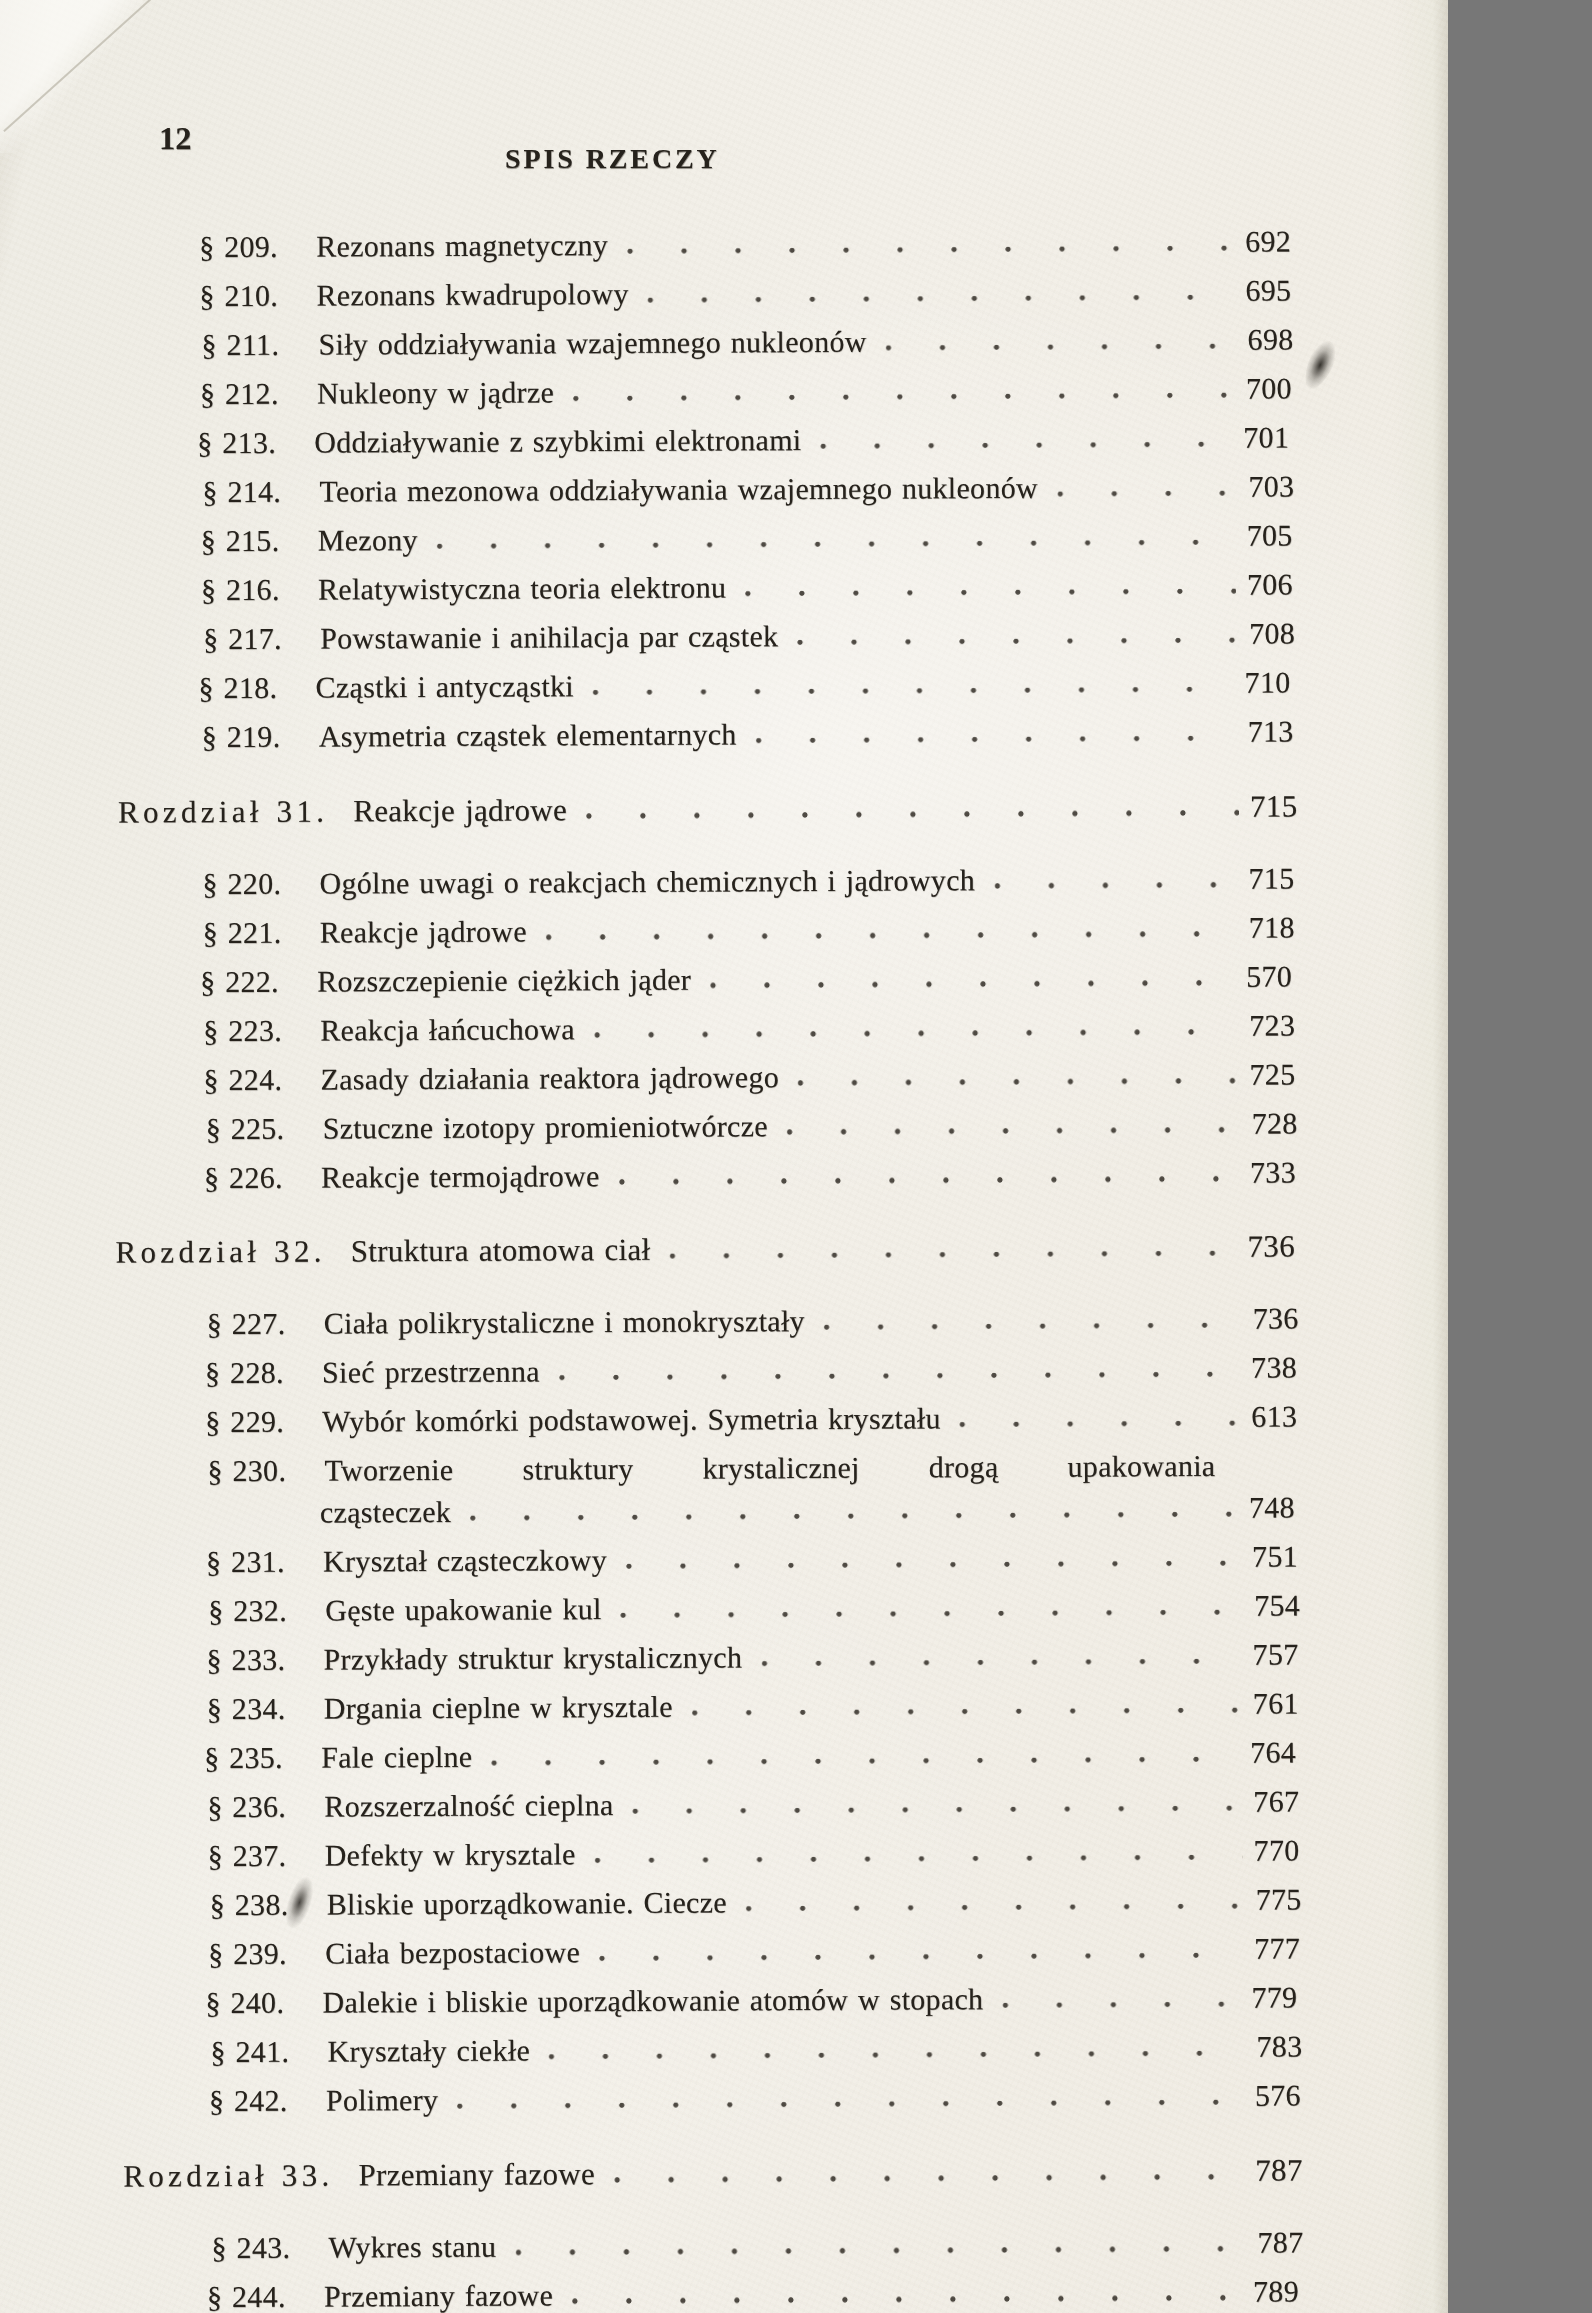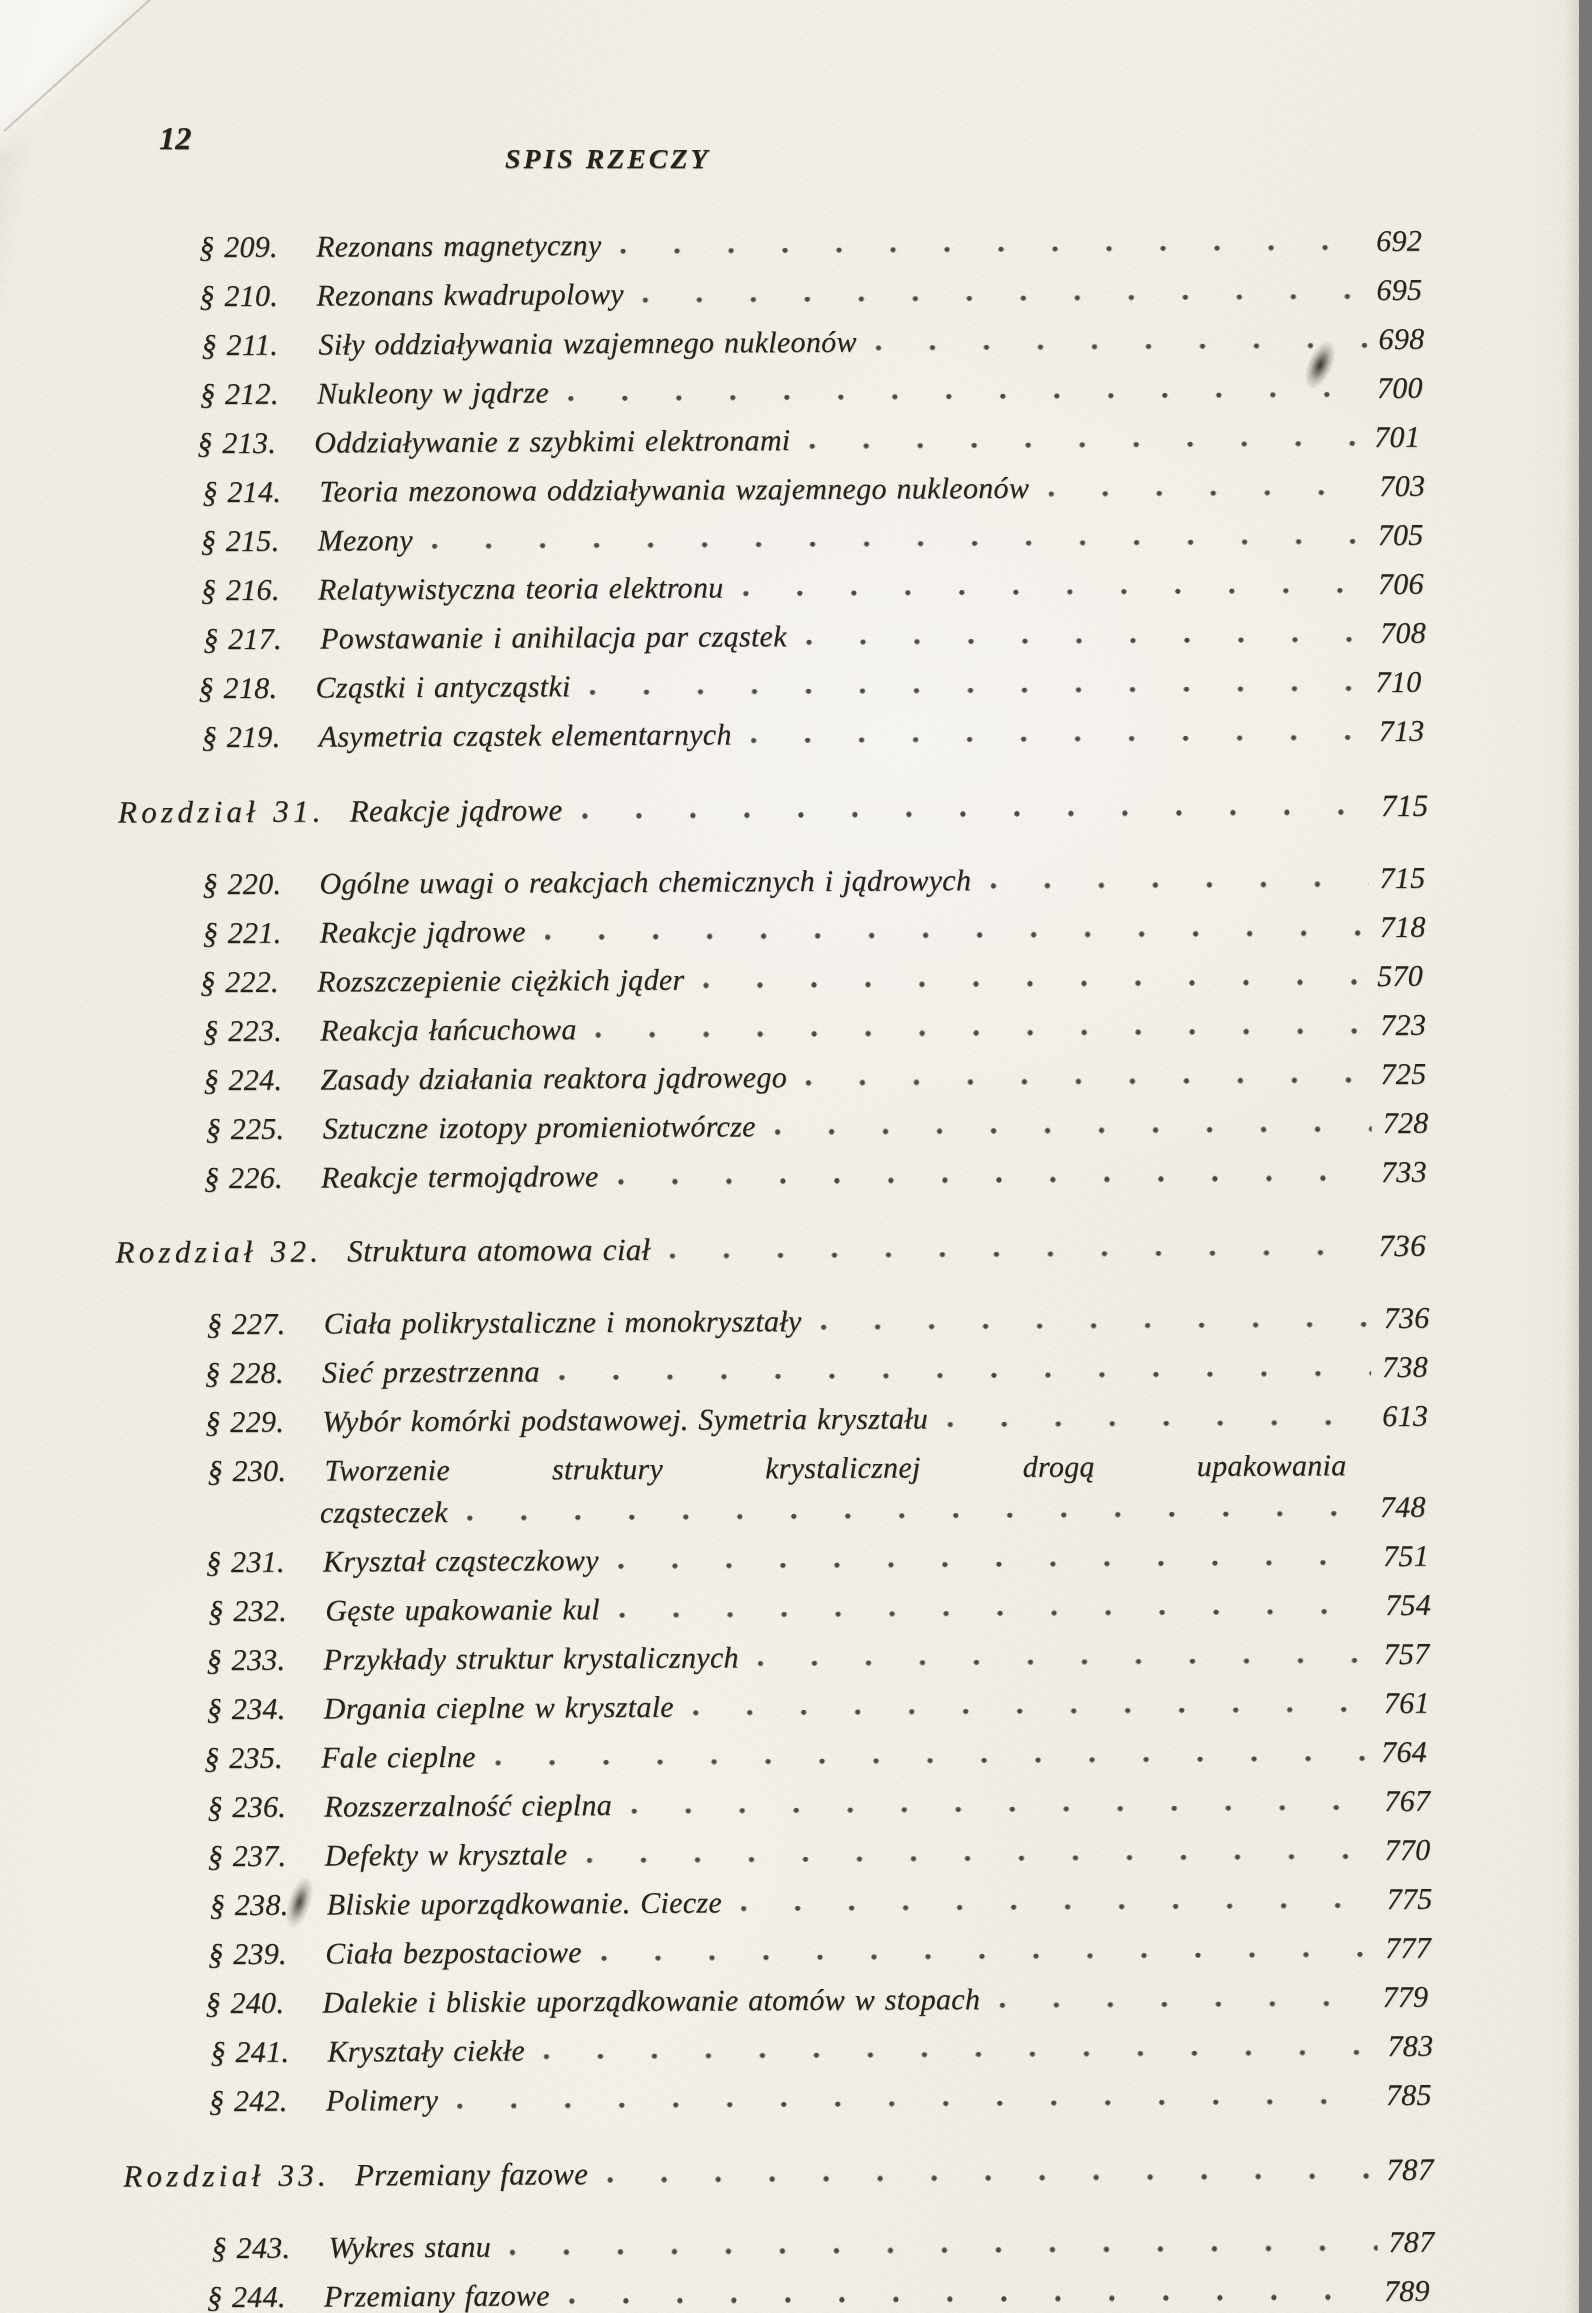--- a/index.html
+++ b/index.html
@@ -2,31 +2,30 @@
 <html lang="pl"><head>
 <meta charset="utf-8">
 <style>
   html,body{margin:0;padding:0;}
   body{
     width:1593px;height:2313px;
     font-family:"Liberation Serif","DejaVu Serif",serif;
     background:#777;
   }
   .scan{
-    position:relative;width:1579px;height:2313px;overflow:hidden;
+    position:relative;width:1448px;height:2313px;overflow:hidden;
     color:#26221c;
     background:
       radial-gradient(1051px 669px at 58% 32%, rgba(255,255,255,0.35), rgba(255,255,255,0) 70%),
       radial-gradient(860px 574px at 30% 80%, rgba(255,255,255,0.18), rgba(255,255,255,0) 70%),
       repeating-linear-gradient(23deg, rgba(120,110,90,0.020) 0 2.9px, rgba(255,255,255,0.02) 2.9px 6.7px),
       repeating-linear-gradient(-67deg, rgba(120,110,90,0.016) 0 1.9px, rgba(255,255,255,0.015) 1.9px 5.7px),
       linear-gradient(to left, #d9d5c9 0px, #eceadf 15.3px, rgba(0,0,0,0) 57px),
       linear-gradient(100deg, #dfdbd0 0%, #efede5 3%, #f3f0e9 50%, #f0ece3 97%, #e6e2d7 100%);
     text-shadow:0.4px 0.5px 0.7px rgba(30,24,18,0.45);
-    font-style:italic;
   }
   .crease{
     position:absolute;left:-25px;top:55px;width:225px;height:1.9px;
     background:#b4afa1;opacity:.65;transform:rotate(-42deg);
   }
   .corner-light{
     position:absolute;left:0;top:0;width:143px;height:153px;
     background:linear-gradient(132deg, #fbfaf6 38%, rgba(0,0,0,0) 55%);
     opacity:.8;
   }
@@ -289,21 +288,21 @@
       <div class="row entry">
         <span class="para">§ 241.</span>
         <span class="title">Kryształy ciekłe</span>
         <span class="leader"></span>
         <span class="pagenum">783</span>
       </div>
       <div class="row entry">
         <span class="para">§ 242.</span>
         <span class="title">Polimery</span>
         <span class="leader"></span>
-        <span class="pagenum">785</span>
+        <span class="pagenum">576</span>
       </div>
       <div class="row chapter">
         <span class="ch-label">Rozdział 33.</span>
         <span class="ch-title">Przemiany fazowe</span>
         <span class="leader"></span>
         <span class="pagenum">787</span>
       </div>
       <div class="row entry">
         <span class="para">§ 243.</span>
         <span class="title">Wykres stanu</span>

